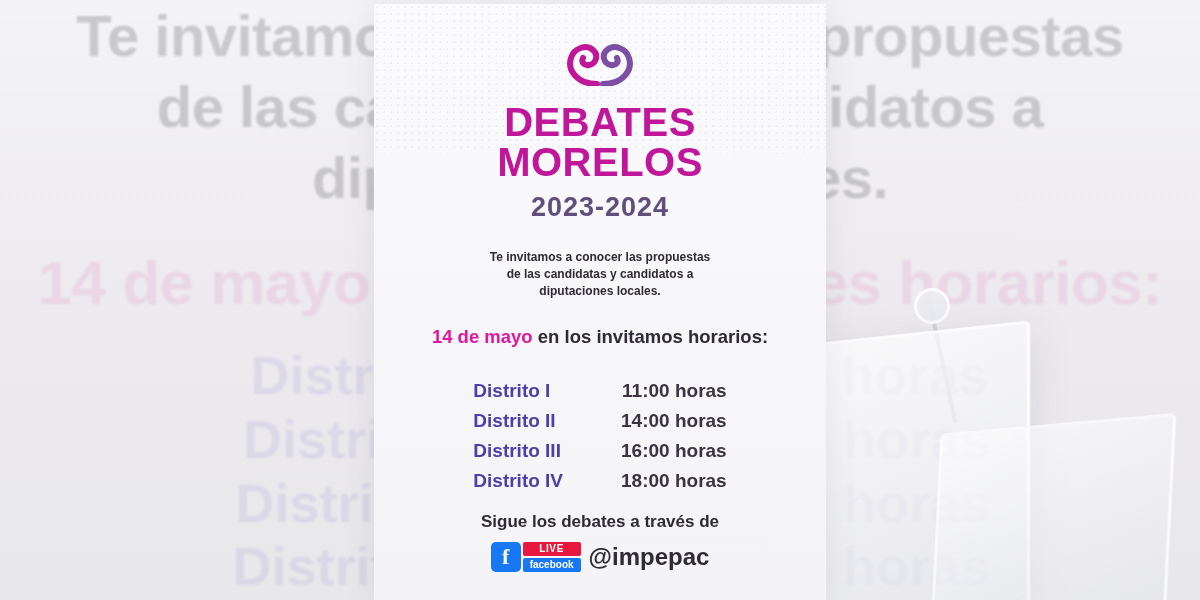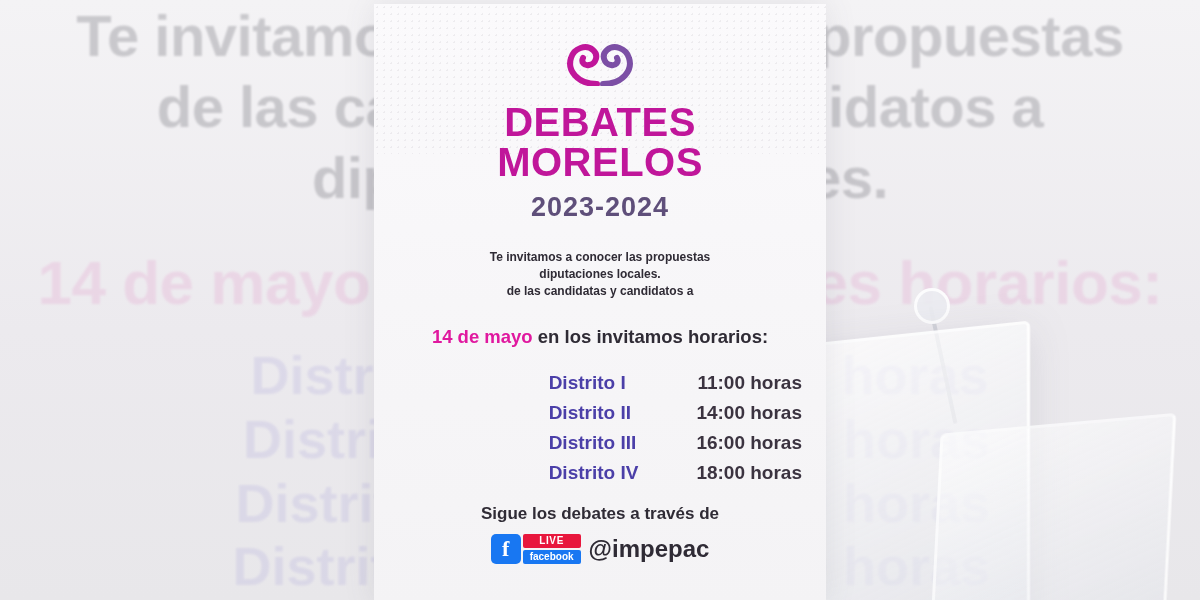--- a/index.html
+++ b/index.html
@@ -212,23 +212,23 @@
     font-size: 18.5px;
     font-weight: 700;
     color: #2f2b35;
   }
   .date-line .date-accent {
     color: #e0189f;
   }
 
   .schedule {
     position: relative;
-    margin-top: 20px;
+    margin-top: 28px;
     display: flex;
-    justify-content: flex-end;
+    justify-content: center;
     gap: 58px;
   }
   .sched-col {
     text-align: left;
   }
   .sched-col.times { text-align: right; }
   .sched-row {
     font-size: 19px;
     font-weight: 700;
     line-height: 1.58;
@@ -352,22 +352,22 @@
         <path d="M40 46 C20 46 10 32 14 20 C17 10 29 6 36 12 C42 17 39 26 32 27 C27 28 24 24 26 20" fill="none" stroke="#c0169a" stroke-width="6" stroke-linecap="round"></path>
         <path d="M46 46 C66 46 76 32 72 20 C69 10 57 6 50 12 C44 17 47 26 54 27 C59 28 62 24 60 20" fill="none" stroke="#7c4fa5" stroke-width="6" stroke-linecap="round"></path>
       </svg>
     </div>
 
     <div class="title">DEBATES MORELOS</div>
     <div class="subtitle">2023-2024</div>
 
     <div class="intro">
       <div>Te invitamos a conocer las propuestas</div>
+      <div>de las candidatas y candidatos a</div>
       <div>diputaciones locales.</div>
-      <div>de las candidatas y candidatos a</div>
     </div>
 
     <div class="date-line">
       <span class="date-accent">14 de mayo</span><span> en los invitamos horarios:</span>
     </div>
 
     <div class="schedule">
       <div class="sched-col districts">
         <div class="sched-row">Distrito I</div>
         <div class="sched-row">Distrito II</div>

